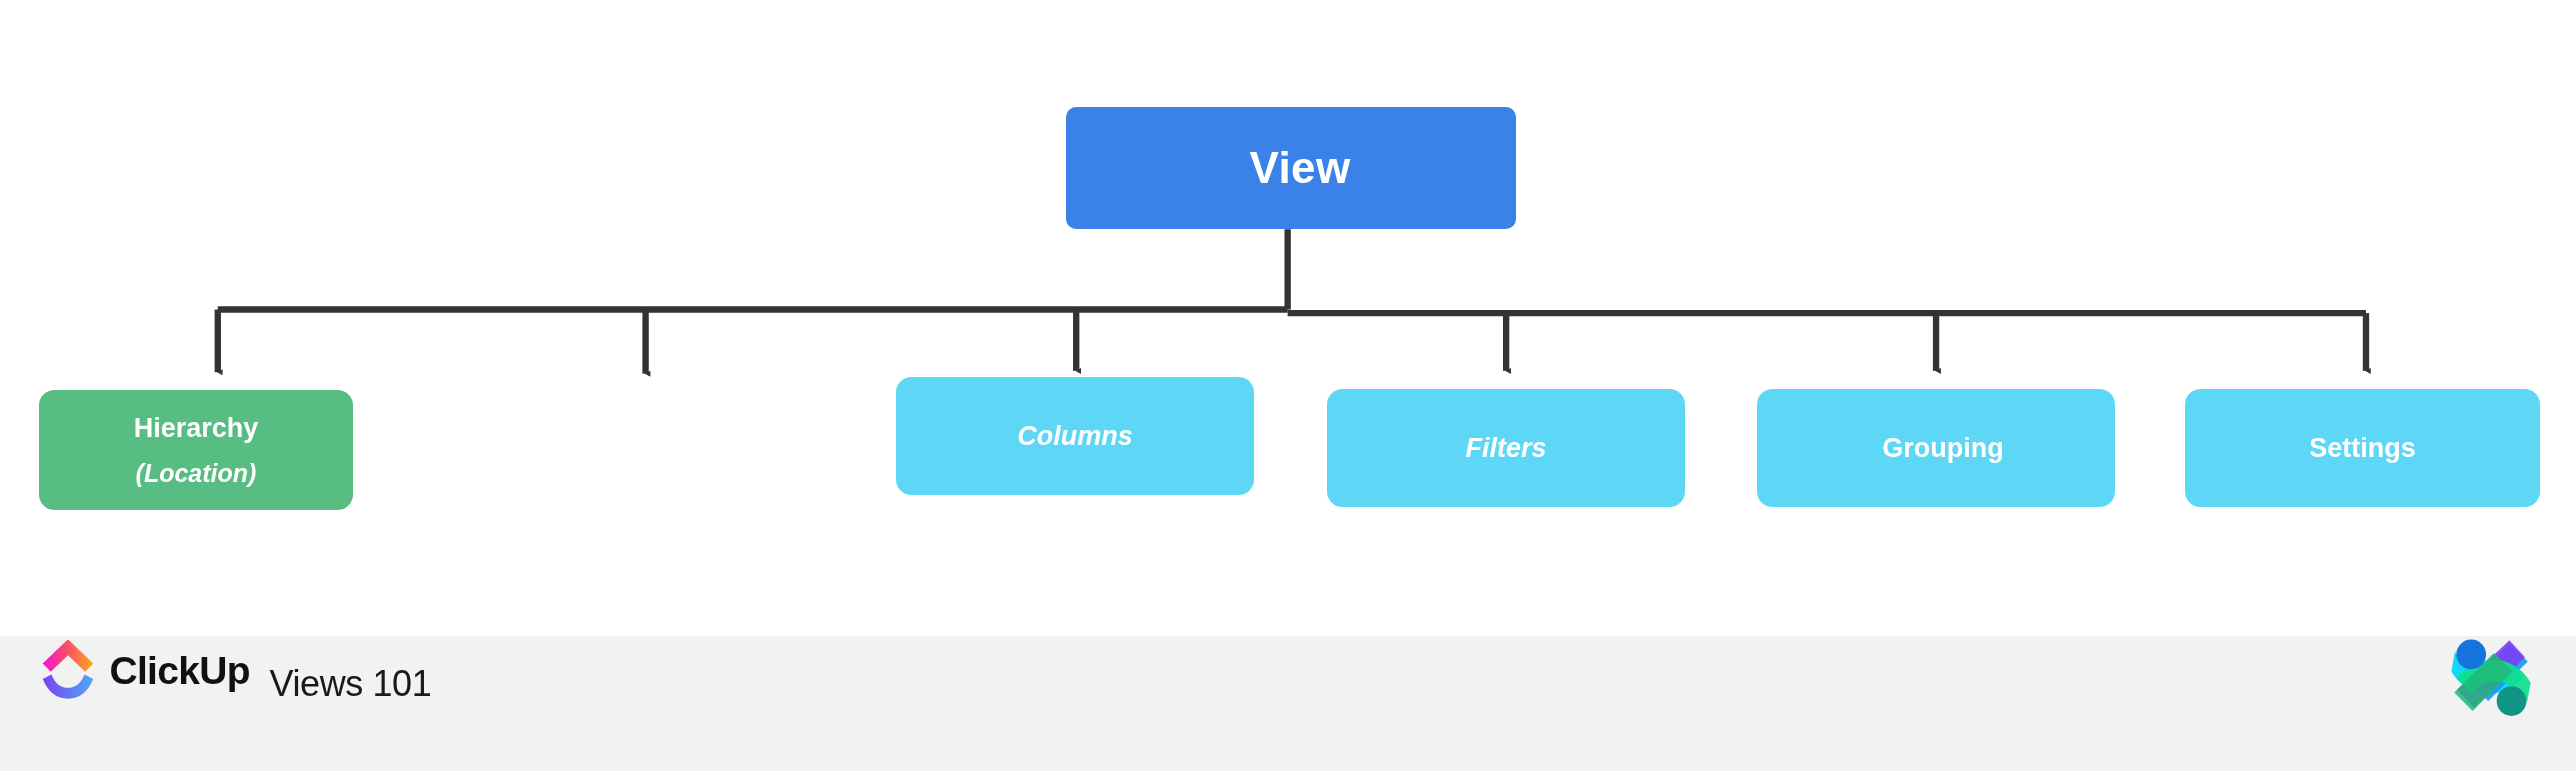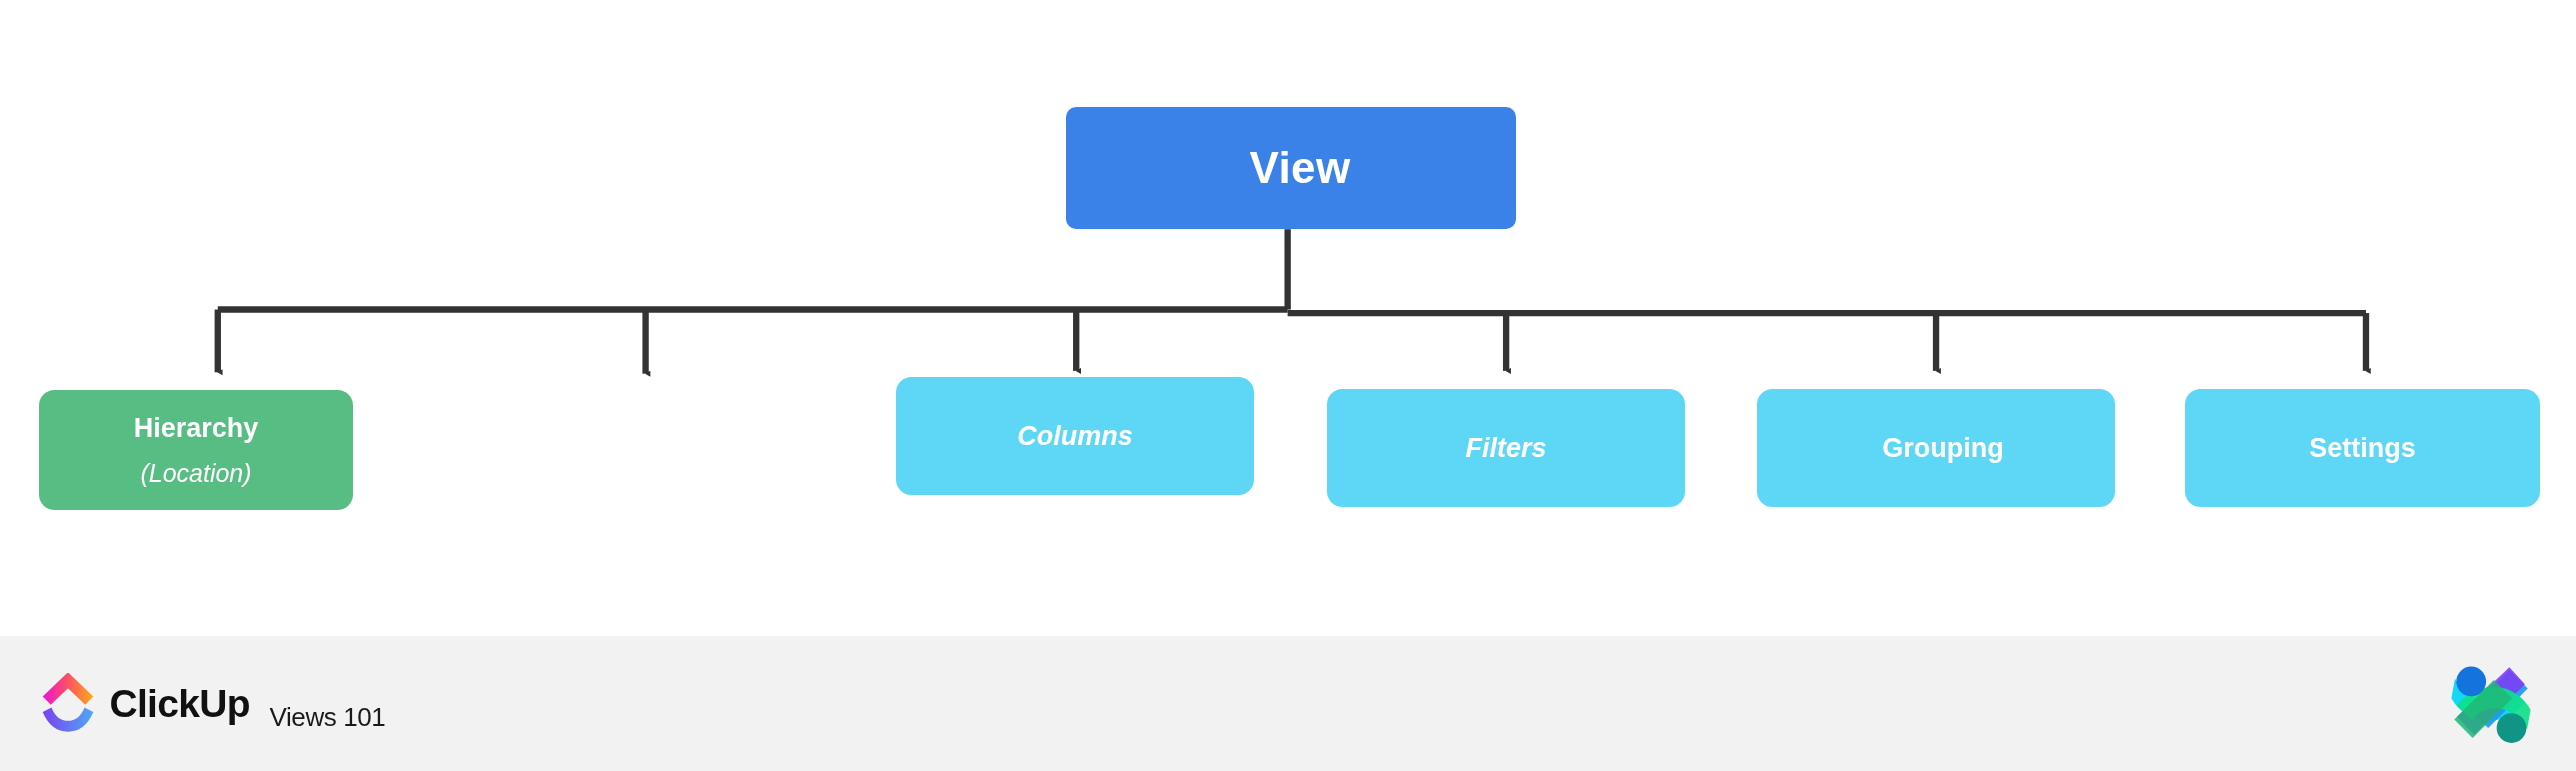--- a/index.html
+++ b/index.html
@@ -54,35 +54,35 @@
   }
 
   .node-child {
     border-radius: 15.5px;
     font-size: 27px;
     font-weight: bold;
   }
 
   .node-sub {
     font-size: 25px;
-    font-weight: normal;
+    font-weight: bold;
     font-style: italic;
     margin-top: 16px;
   }
 
   
   #footer-bar {
     position: absolute;
     left: 0;
     top: 636px;
     width: 2576px;
     height: 135px;
     background: #f2f2f2;
     display: flex;
-    align-items: center;
+    align-items: flex-start;
     justify-content: space-between;
     box-sizing: border-box;
     padding: 0 44px 0 42px;
   }
 
   #footer-left {
     display: flex;
     align-items: center;
     gap: 15.5px;
   }
@@ -96,21 +96,21 @@
 
   #clickup-wordmark {
     font-size: 39px;
     font-weight: bold;
     color: #111111;
     letter-spacing: -0.7px;
     white-space: nowrap;
   }
 
   #footer-subtitle {
-    font-size: 26px;
+    font-size: 36px;
     font-weight: normal;
     color: #1a1a1a;
     letter-spacing: -0.4px;
     white-space: nowrap;
     margin-left: 4.2px;
     margin-top: 27px;
   }
 
   #footer-right {
     display: flex;

